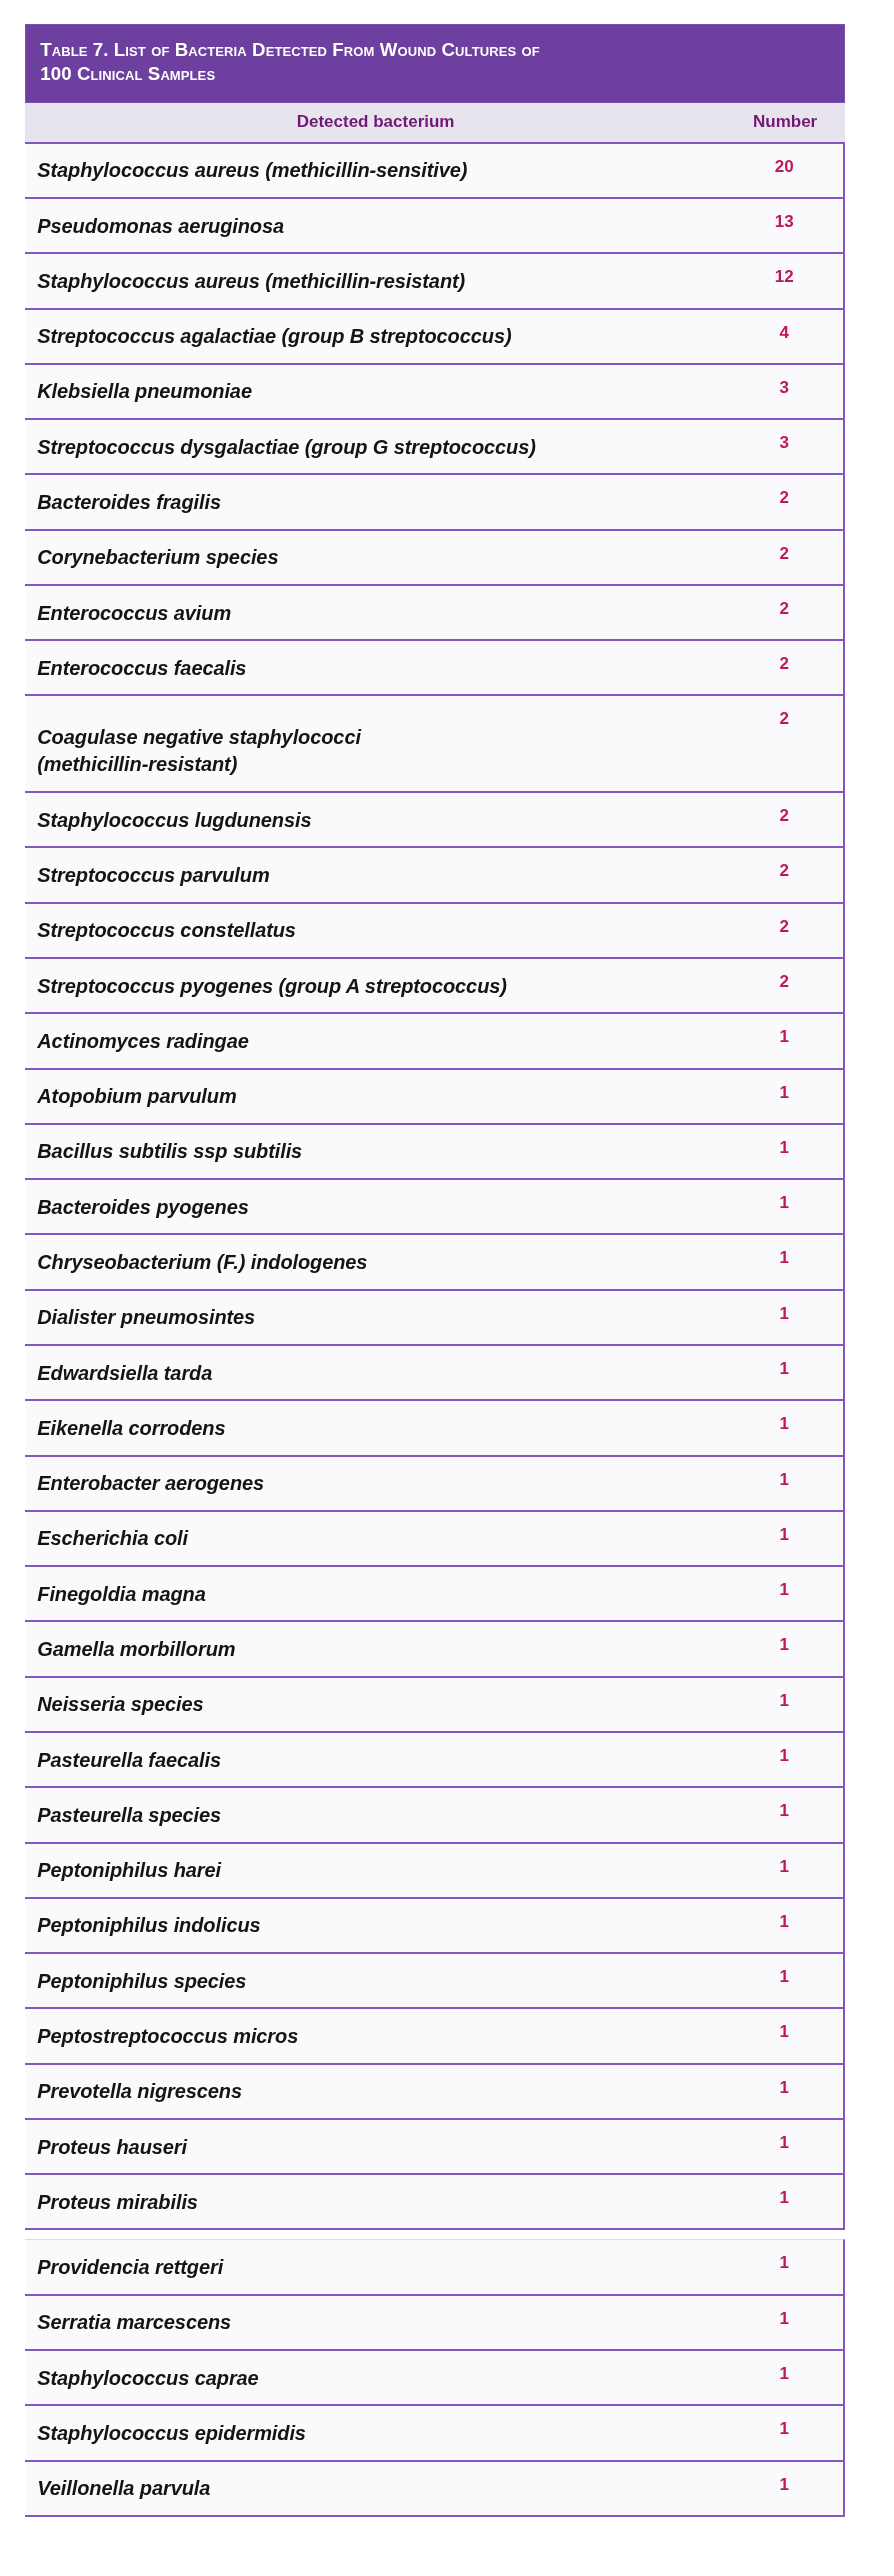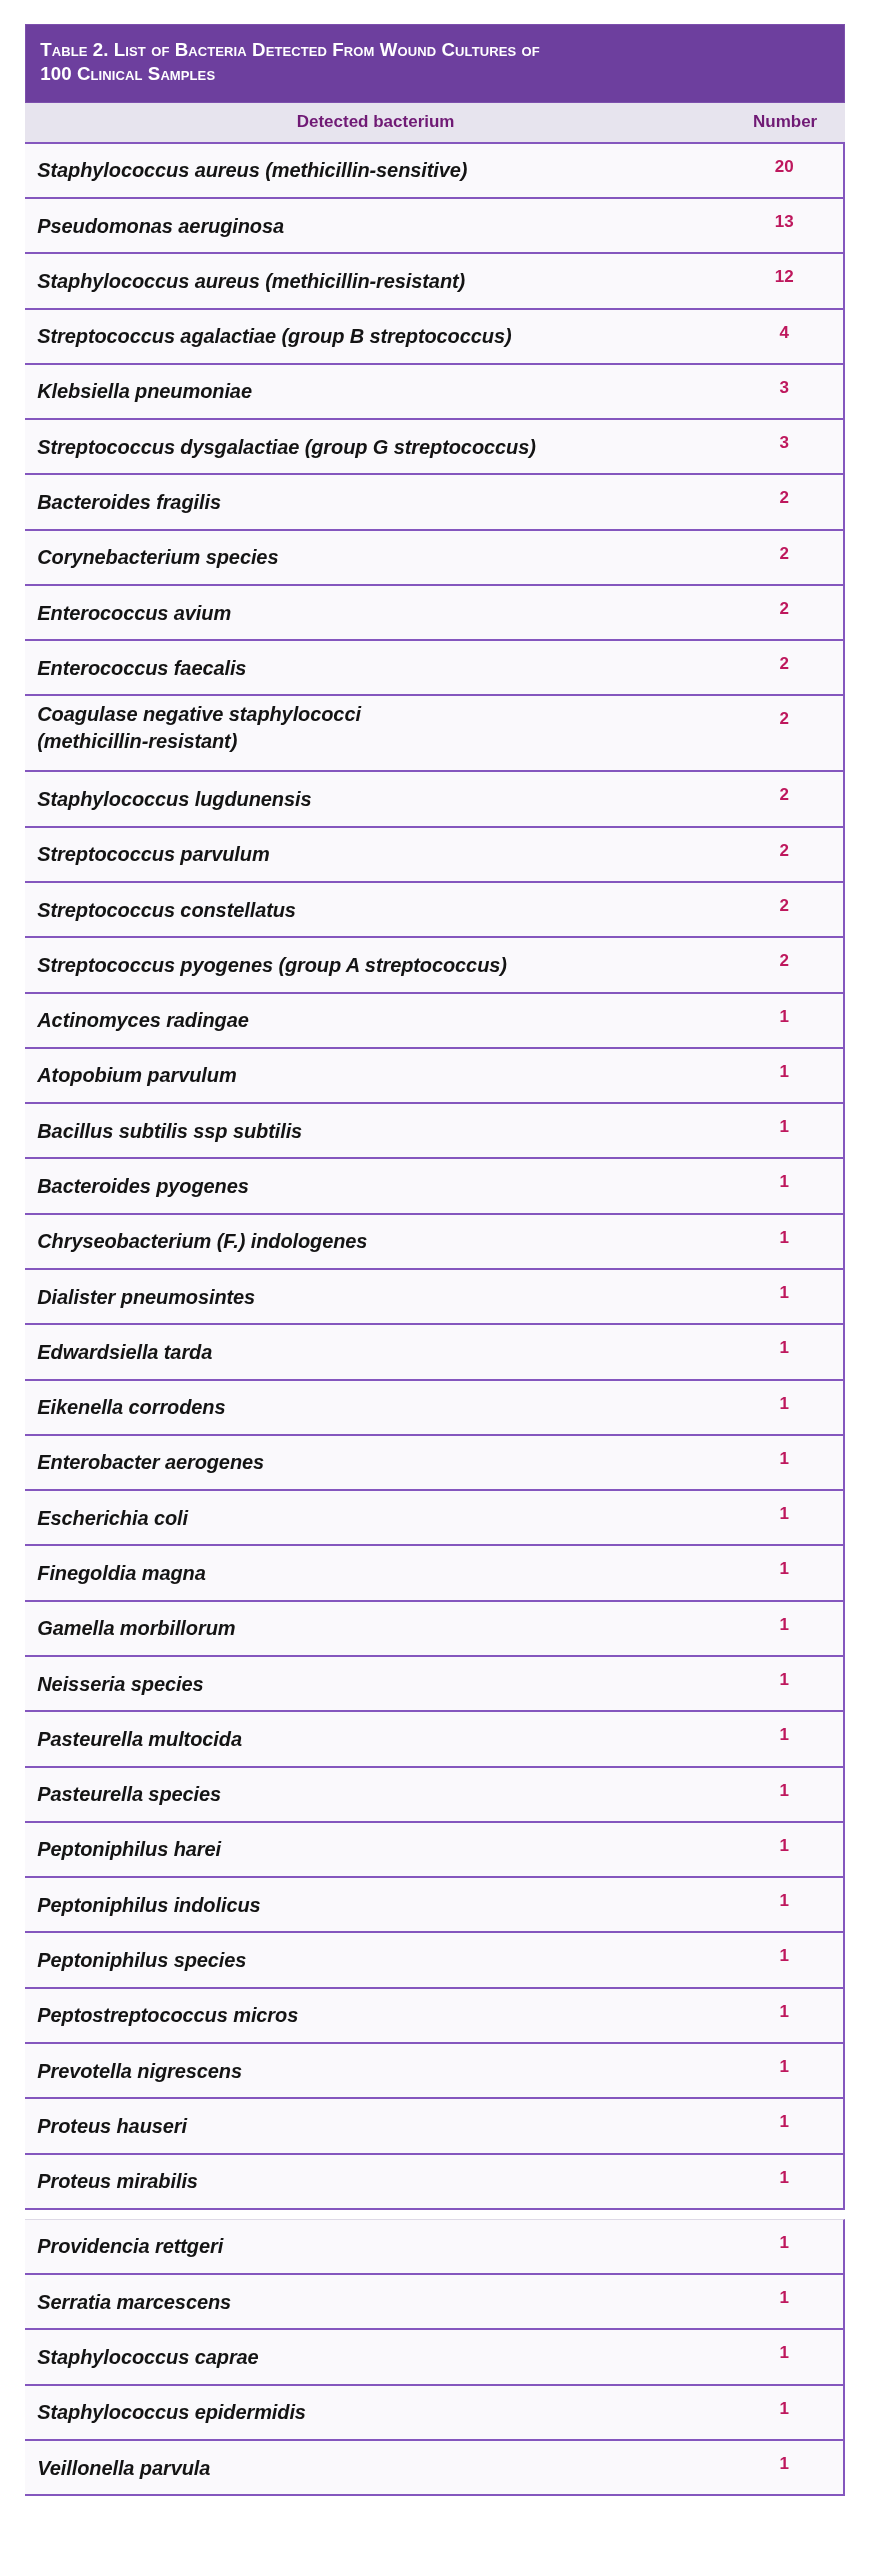--- a/index.html
+++ b/index.html
@@ -104,31 +104,31 @@
     padding: 12px 0 12.7px 0;
     text-align: center;
     font-family: "Liberation Sans", sans-serif;
     font-weight: bold;
     font-size: 17px;
     line-height: 1.35;
     color: #be185d;
   }
 
   .row.two-line { min-height: 76px; }
-  .row.two-line .cell-name { padding-top: 5px; padding-bottom: 12.7px; }
+  .row.two-line .cell-name { padding-top: 28px; padding-bottom: 12.7px; }
 </style>
 </head>
 <body>
 
 <div class="page">
 
   <div class="table-wrap">
 
     <div class="table-title">
-      <span class="tt-line">Table 2. List of Bacteria Detected From Wound Cultures of</span>
+      <span class="tt-line">Table 7. List of Bacteria Detected From Wound Cultures of</span>
       <span class="tt-line">100 Clinical Samples</span>
     </div>
 
     <div class="col-head">
       <div class="ch-cell ch-name">Detected bacterium</div>
       <div class="ch-cell ch-num">Number</div>
     </div>
 
     <div id="blocks">
         <div class="tbl-block">
@@ -238,21 +238,21 @@
           </div>
           <div class="row">
             <div class="cell-name">Gamella morbillorum</div>
             <div class="cell-num">1</div>
           </div>
           <div class="row">
             <div class="cell-name">Neisseria species</div>
             <div class="cell-num">1</div>
           </div>
           <div class="row">
-            <div class="cell-name">Pasteurella multocida</div>
+            <div class="cell-name">Pasteurella faecalis</div>
             <div class="cell-num">1</div>
           </div>
           <div class="row">
             <div class="cell-name">Pasteurella species</div>
             <div class="cell-num">1</div>
           </div>
           <div class="row">
             <div class="cell-name">Peptoniphilus harei</div>
             <div class="cell-num">1</div>
           </div>

